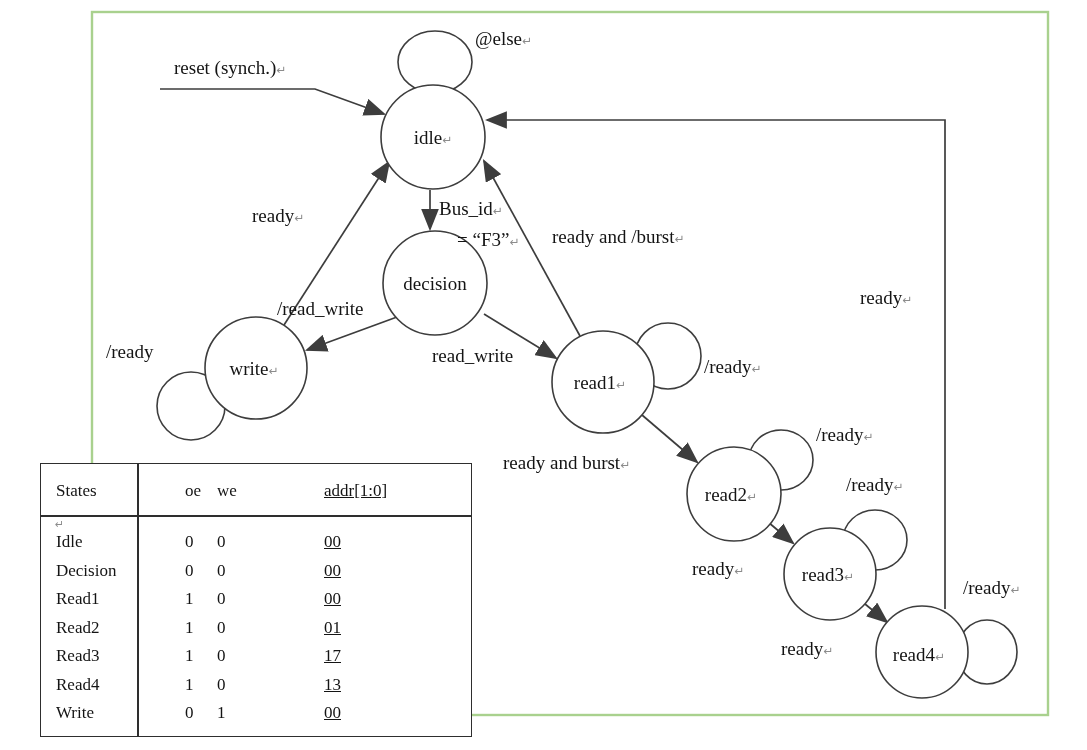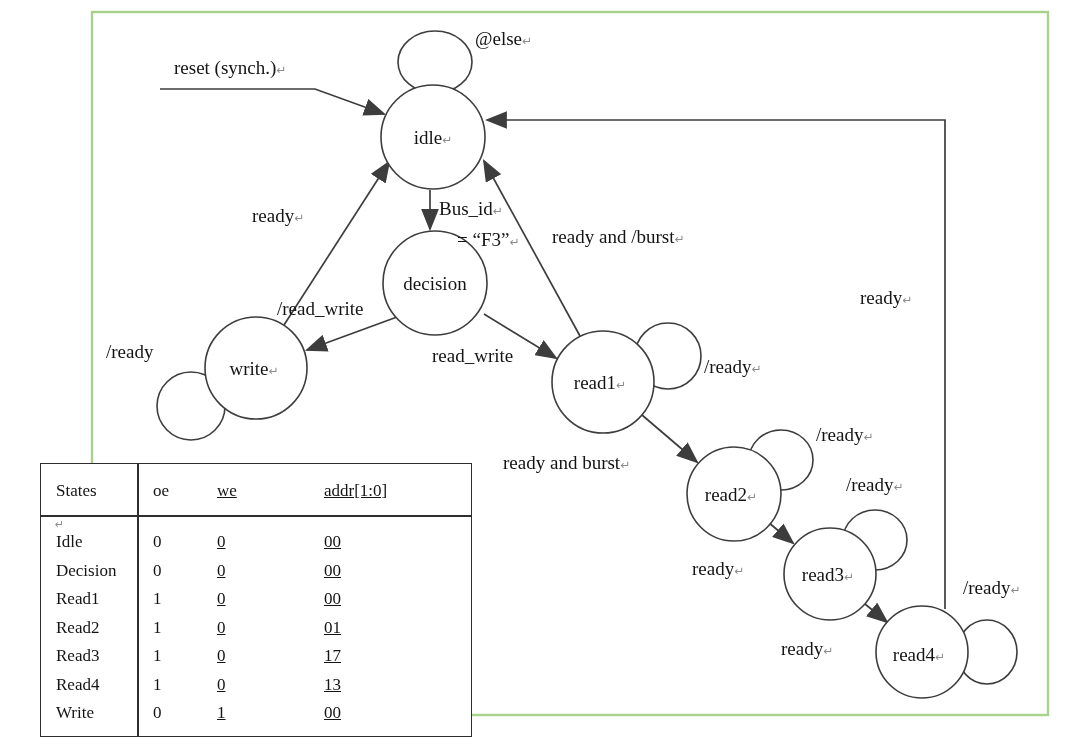--- a/index.html
+++ b/index.html
@@ -25,22 +25,22 @@
     font-size:17px; color:#141414;
   }
   .col-divider { position:absolute; left:96px; top:0; bottom:0; width:1.6px; background:#2e2e2e; }
   .header-sep  { position:absolute; left:0; right:0; top:51px; height:1.6px; background:#2e2e2e; }
   .t-header    { position:absolute; left:0; right:0; top:17px; height:22px; }
   .t-pilcrow   { position:absolute; left:14px; top:54px; font-family:"DejaVu Sans", sans-serif;
                  font-size:11px; color:#8c8c8c; }
   .t-rows      { position:absolute; left:0; right:0; top:64px; }
   .t-row       { position:relative; height:28.5px; line-height:28.5px; }
   .c-state { position:absolute; left:15px;  white-space:nowrap; }
-  .c-oe    { position:absolute; left:112px; white-space:nowrap; }
-  .c-we    { position:absolute; left:176px; white-space:nowrap;text-decoration:underline; }
+  .c-oe    { position:absolute; left:144px; white-space:nowrap; }
+  .c-we    { position:absolute; left:176px; white-space:nowrap; }
   .c-addr  { position:absolute; left:283px; white-space:nowrap;text-decoration:underline; }
 </style>
 </head>
 <body>
 
 <div id="stage">
 
   <svg width="1087" height="750" viewBox="0 0 1087 750">
     <defs>
       <marker id="arrow" viewBox="0 0 10 8" refX="9" refY="4" markerWidth="13" markerHeight="10.5" orient="auto-start-reverse">

